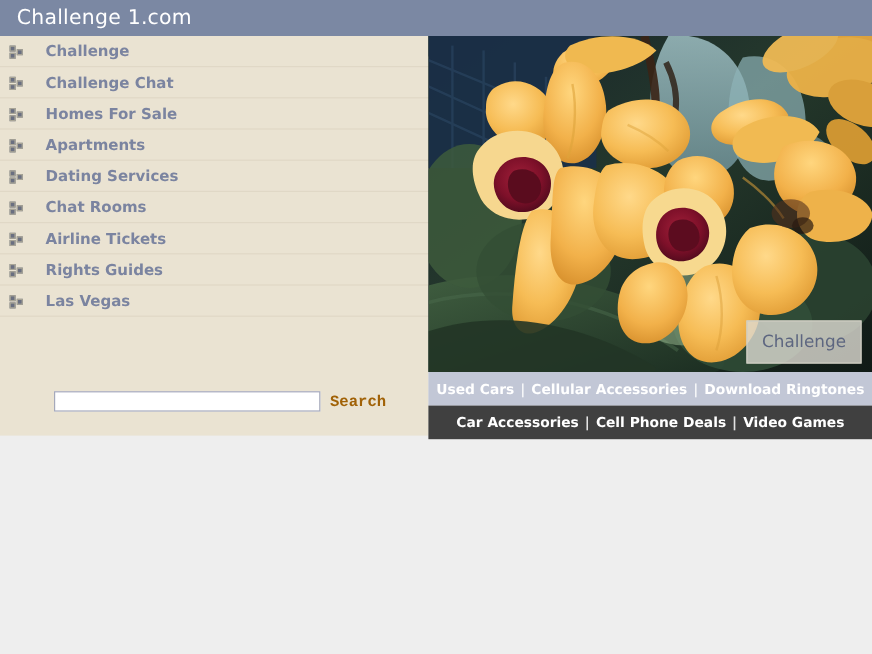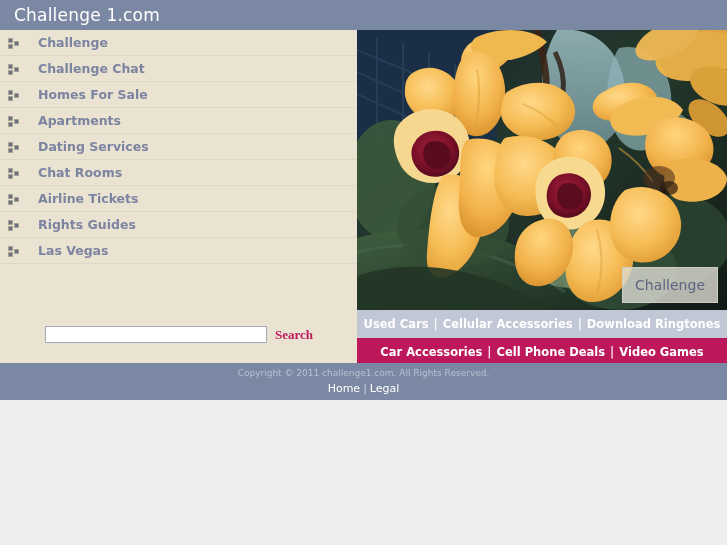--- a/index.html
+++ b/index.html
@@ -105,22 +105,22 @@
     font-size: 12px;
     color: #333;
     padding: 0 3px;
     outline: none;
   }
   .search-label {
     position: absolute;
     left: 275px; top: 10px;
     font-size: 13px;
     font-weight: bold;
-    color: #be185d;
-    font-family: Liberation Serif, serif;
+    color: #a16207;
+    font-family: Liberation Mono, monospace;
     white-space: nowrap;
     cursor: pointer;
   }
 
   
   .hero {
     position: absolute;
     left: 357px; top: 30px;
     width: 370px; height: 280px;
     overflow: hidden;
@@ -150,21 +150,21 @@
   .linkbar {
     position: absolute;
     left: 357px;
     width: 370px;
     height: 28px;
     box-sizing: border-box;
     text-align: center;
     white-space: nowrap;
   }
   .linkbar-1 { top: 310px; background: #c2c7d6; }
-  .linkbar-2 { top: 338px; background: #be185d; }
+  .linkbar-2 { top: 338px; background: #404040; }
   .linkbar .inner {
     display: inline-block;
     padding-top: 7px;
     font-size: 11.5px;
     font-weight: bold;
     color: #ffffff;
     font-family: "DejaVu Sans", sans-serif;
   }
   .linkbar a {
     color: #ffffff;
@@ -445,19 +445,15 @@
     </div>
   </div>
 
   <div class="linkbar linkbar-1">
     <div class="inner" id="linkbar-0"><a>Used Cars</a><span class="sep">|</span><a>Cellular Accessories</a><span class="sep">|</span><a>Download Ringtones</a></div>
   </div>
   <div class="linkbar linkbar-2">
     <div class="inner" id="linkbar-1"><a>Car Accessories</a><span class="sep">|</span><a>Cell Phone Deals</a><span class="sep">|</span><a>Video Games</a></div>
   </div>
 
-  <div class="footer">
-    <div class="footer-copyright">Copyright © 2011 challenge1.com. All Rights Reserved.</div>
-    <div class="footer-links" id="footer-links"><a>Home</a><span class="sep">|</span><a>Legal</a></div>
-  </div>
 
   <div class="body-fill"></div>
 </div>
 
 </body></html>

